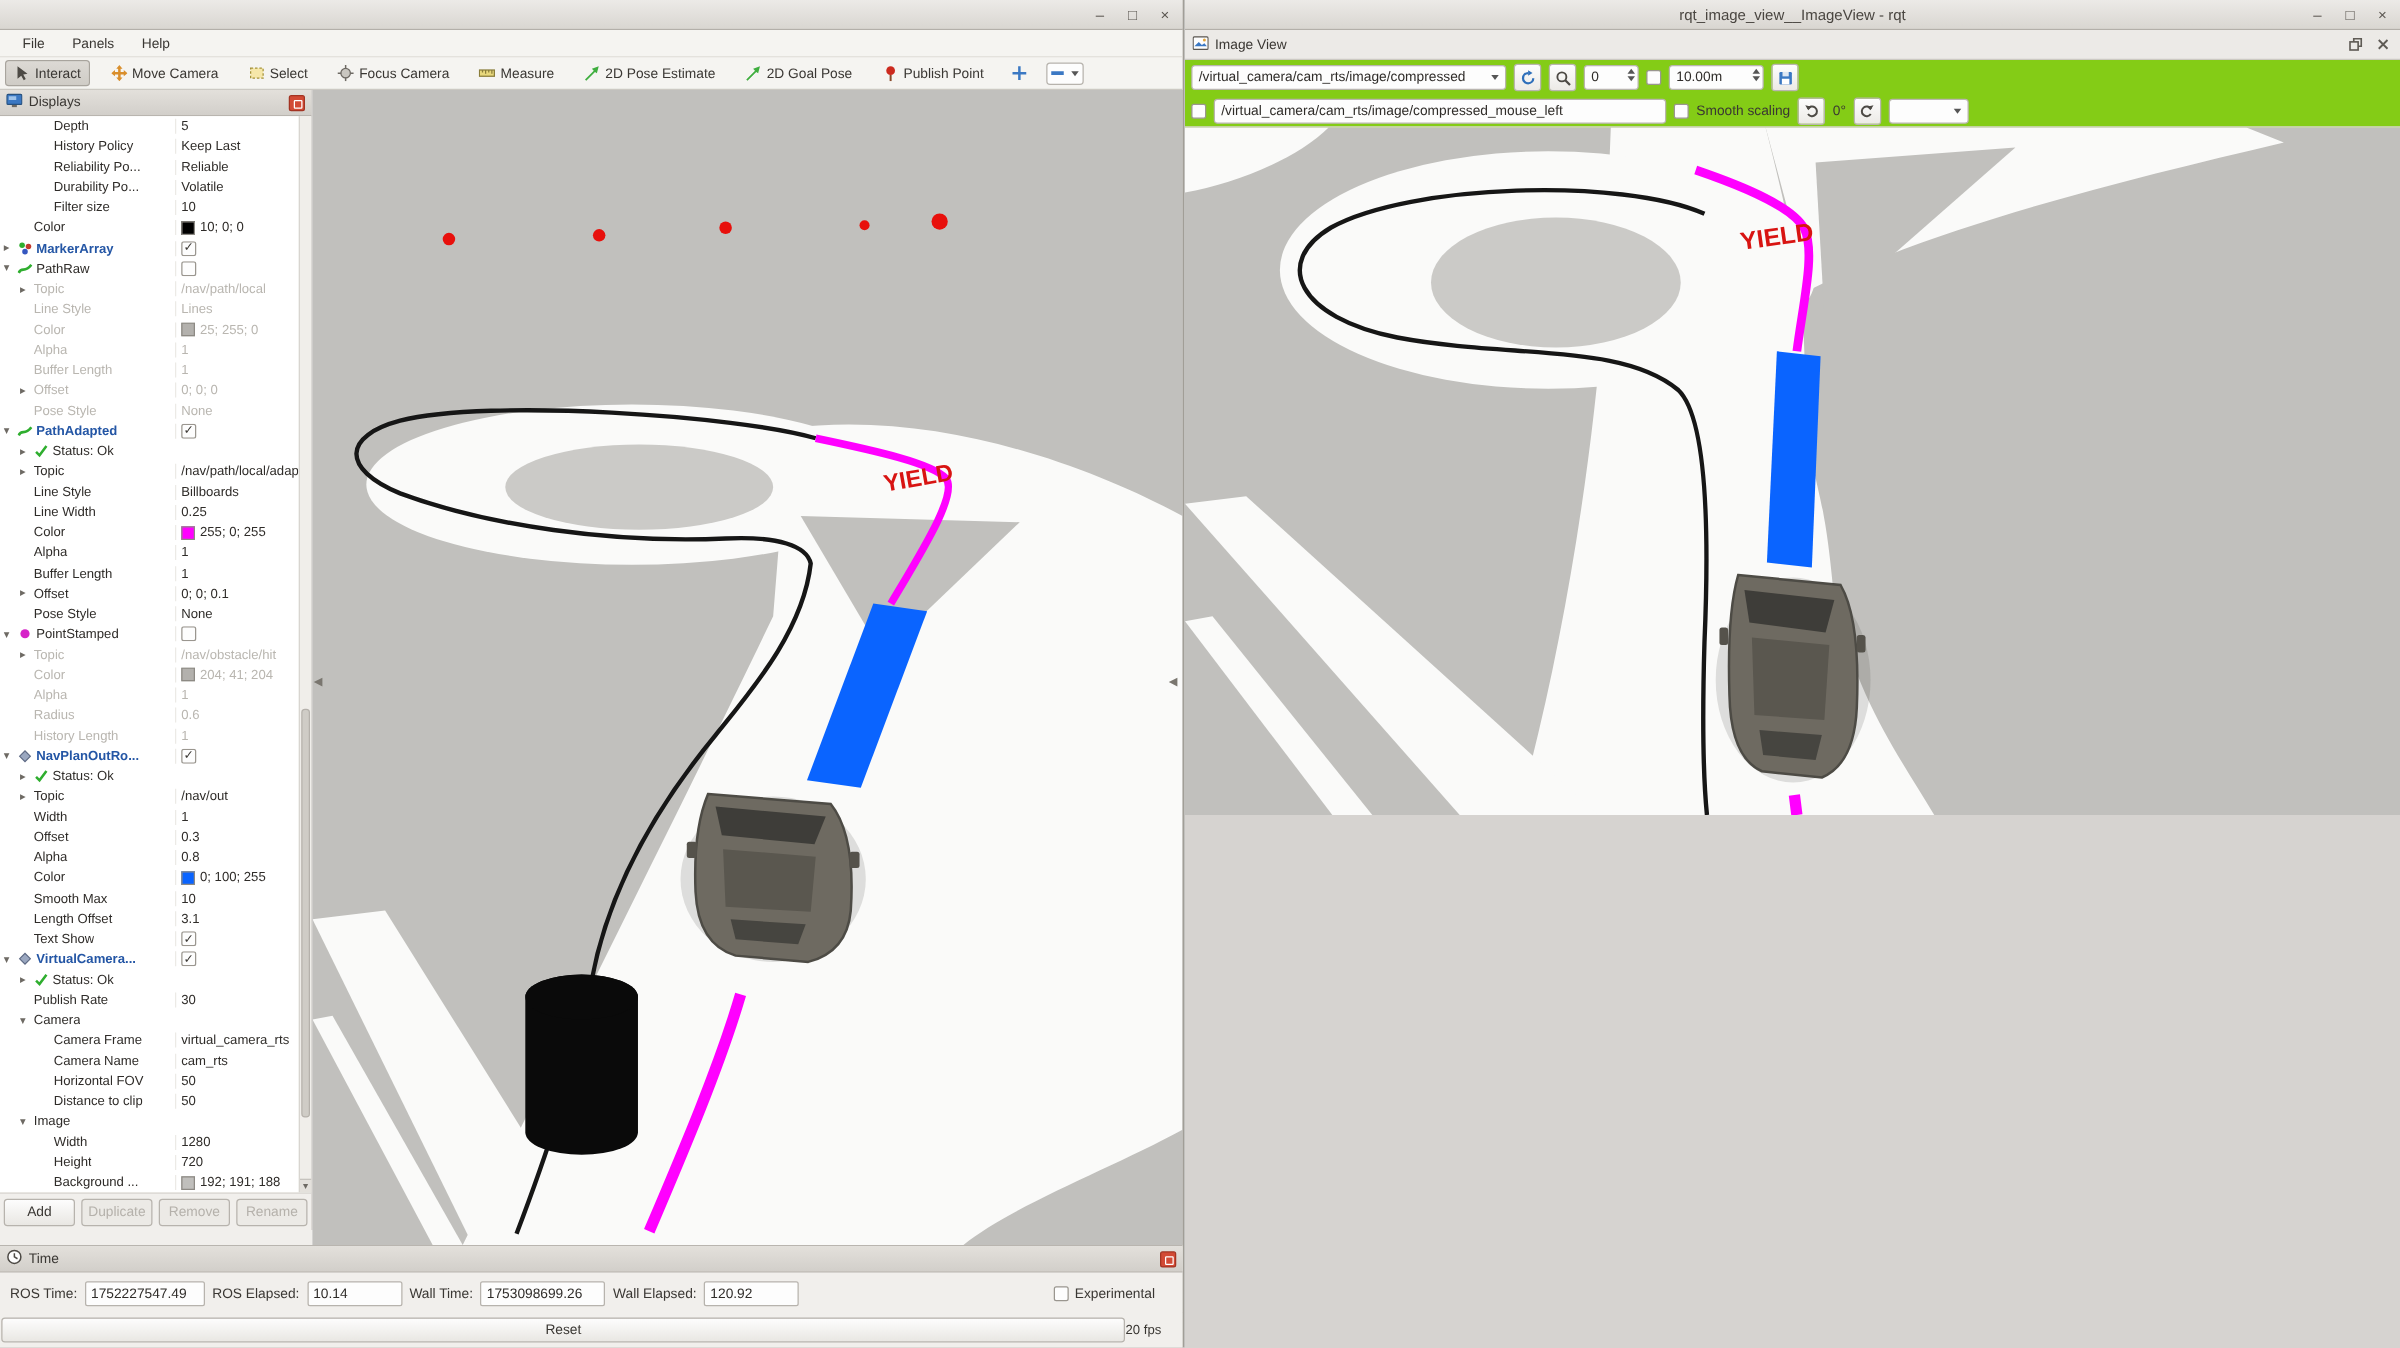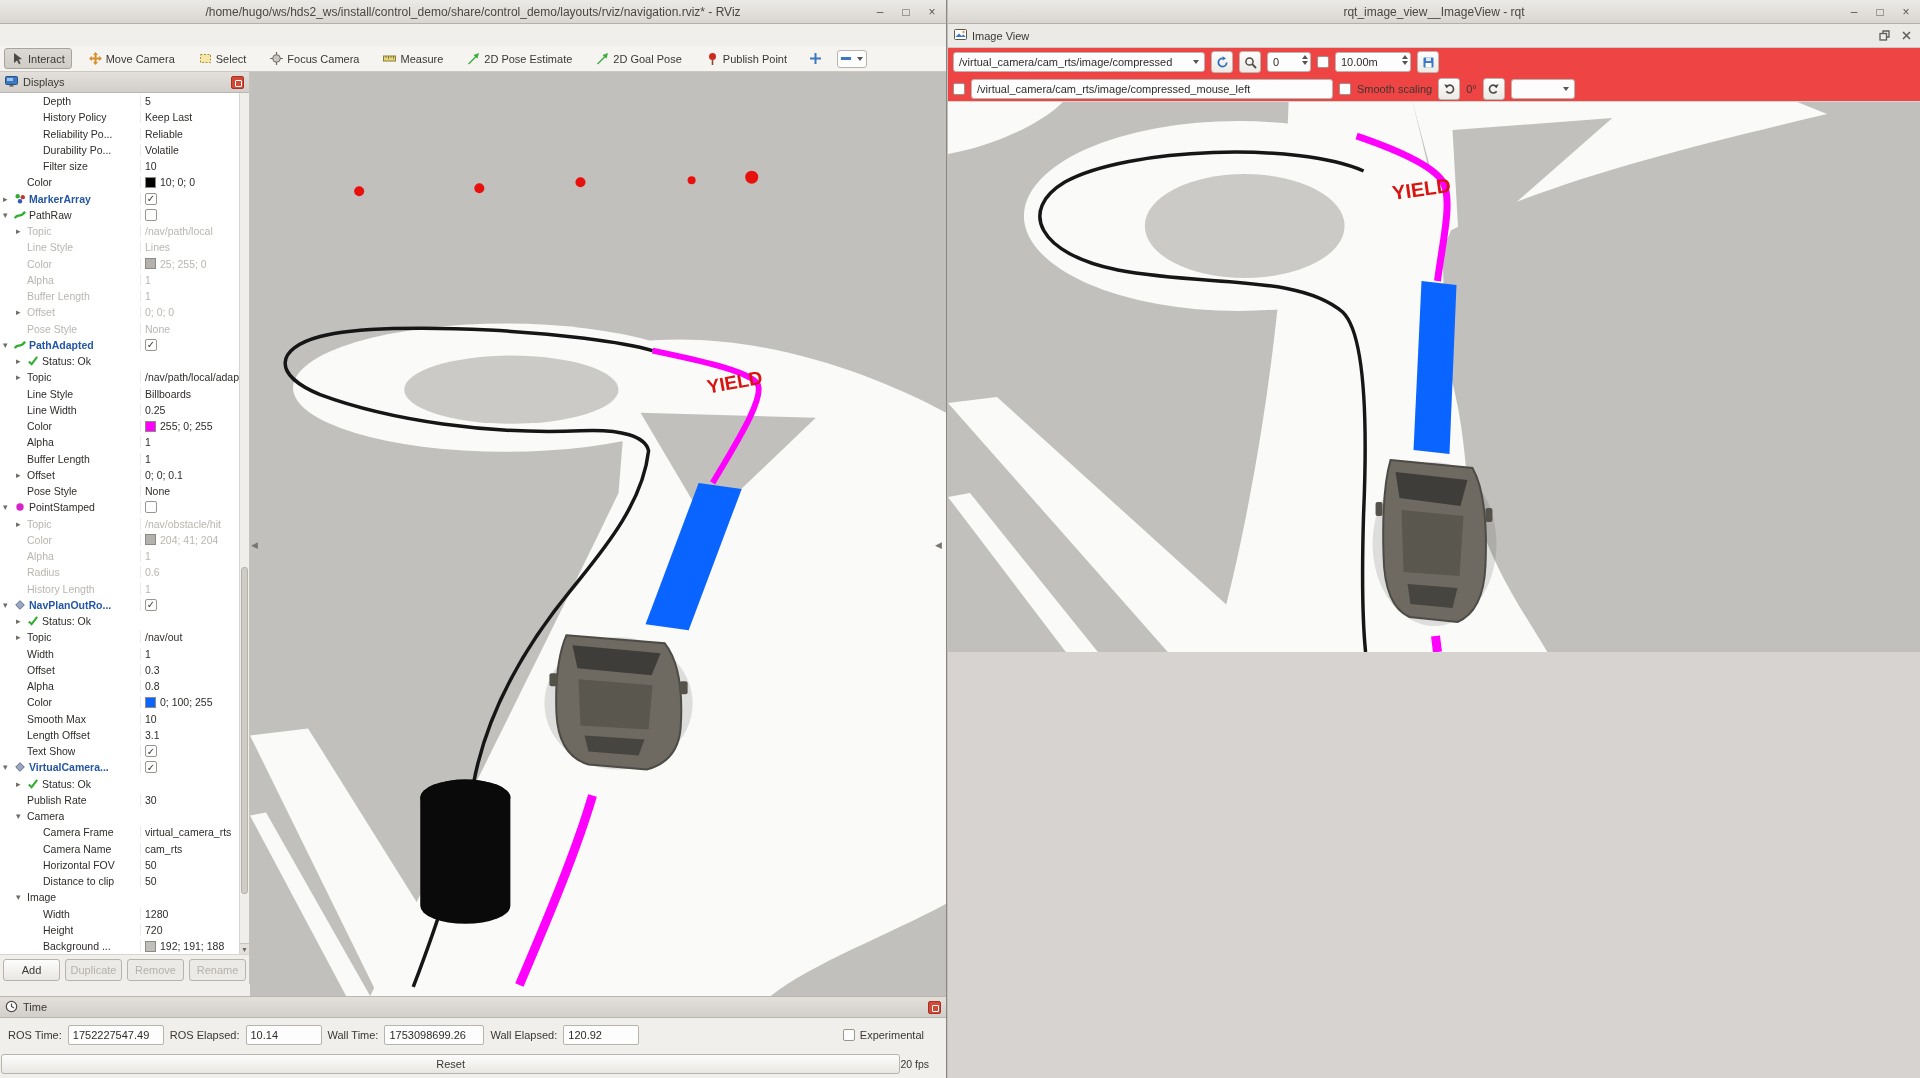--- a/index.html
+++ b/index.html
@@ -92,21 +92,21 @@
   #fps { margin-left:auto; margin-right:16px; color:#3a3733; font-size:10.5px;}
 
   
   #dockbar { position:absolute; top:24px; left:0; right:0; height:24px; background:#eceae7;
     border-bottom:1px solid #ccc9c3; display:flex; align-items:center; padding:0 6px; gap:5px; color:#3a3733;}
   #dockbar svg { width:13px; height:13px; }
   .dock-btns { margin-left:auto; display:flex; gap:6px; }
   .dock-btns span { width:16px; height:16px; display:flex; align-items:center; justify-content:center;}
   .dock-btns svg { width:12px; height:12px; }
   .rqt-row { position:absolute; left:0; right:0; display:flex; align-items:center; gap:6px;
-    padding:0 5px; background:#ef4444; }
+    padding:0 5px; background:#84cc16; }
   #rqt-row1 { top:48px; height:28px; }
   #rqt-row2 { top:76px; height:26px; border-bottom:1px solid #d8d5d0;}
   .widget { border:1px solid #b9b5af; border-radius:3px; background:#fdfdfd; height:20px;
     display:flex; align-items:center; padding:0 5px; color:#2f2c29; white-space:nowrap; overflow:hidden;}
   .wcombo { justify-content:space-between; gap:6px; }
   .carrow { width:0; height:0; border-left:3.5px solid transparent; border-right:3.5px solid transparent;
     border-top:4px solid #555; flex:none;}
   .iconbtn { width:22px; height:22px; border:1px solid #b9b5af; border-radius:3px;
     background:linear-gradient(#fdfdfd,#eceae6); display:flex; align-items:center; justify-content:center;}
   .iconbtn svg { width:13px; height:13px; }
@@ -120,27 +120,31 @@
   #rqt-below { position:absolute; top:652px; left:0; right:0; bottom:0; background:#d6d3d0; }
   .smalltext { color:#3a3733; white-space:nowrap; }
 </style>
 </head>
 <body>
 
 <div id="root">
 
   <div class="win" id="rviz-win">
     <div class="titlebar">
-      <div class="title">/home/hugo/ws/hds2_ws/install/control_demo/share/control_demo/layouts/rviz/navigation.rviz* - RViz</div>
       <div class="winctl">
         <span>–</span>
         <span>□</span>
         <span>×</span>
       </div>
     </div>
+    <div id="menubar">
+        <span class="menu">File</span>
+        <span class="menu">Panels</span>
+        <span class="menu">Help</span>
+      </div>
     <div id="toolbar">
         <div class="tbtn active">
           <span style="display: flex;">
             <svg viewBox="0 0 13 13">
               <path d="M3,1 L3,11 L6,8.5 L8,12.2 L9.6,11.2 L7.6,7.6 L11,7 Z" fill="#4d4a45"></path>
             </svg>
           </span>
           <span>Interact</span>
         </div>
         <div class="tbtn">

